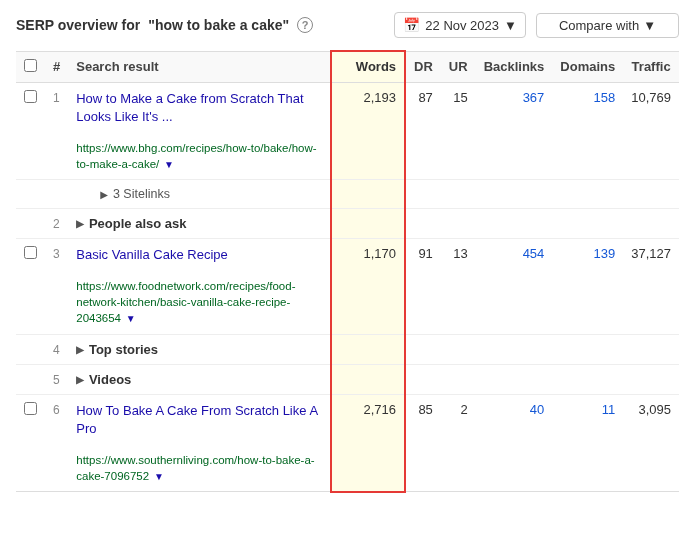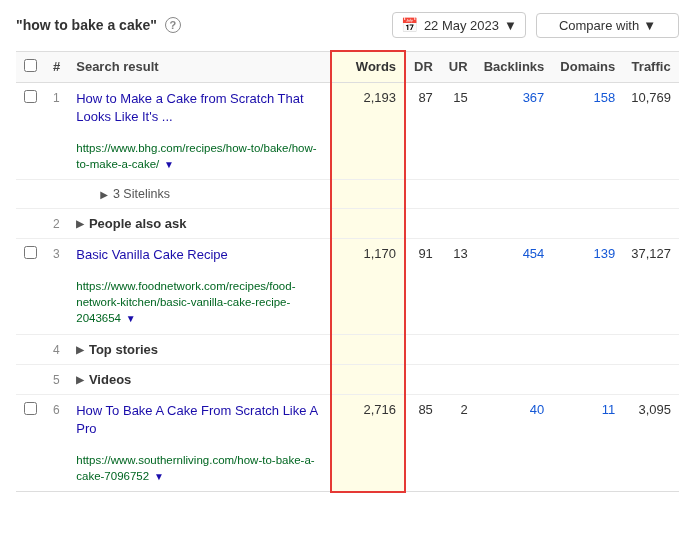--- a/index.html
+++ b/index.html
@@ -187,27 +187,28 @@
       text-align: right;
     }
   </style>
 </head>
 <body>
 
 <div class="page-wrapper">
 
   <div class="header">
     <div class="header-left">
+      <span>SERP overview for</span>
       <span style="font-weight:600;">"how to bake a cake"</span>
       <span class="help-icon">?</span>
     </div>
     <div style="display:flex;align-items:center;gap:10px;">
       <button class="date-btn">
         <span class="cal-icon">📅</span>
-        <span>22 May 2023</span>
+        <span>22 Nov 2023</span>
         <span>▼</span>
       </button>
       <button class="compare-btn">
         <span>Compare with</span>
         <span>▼</span>
       </button>
     </div>
   </div>
 
   <table>

